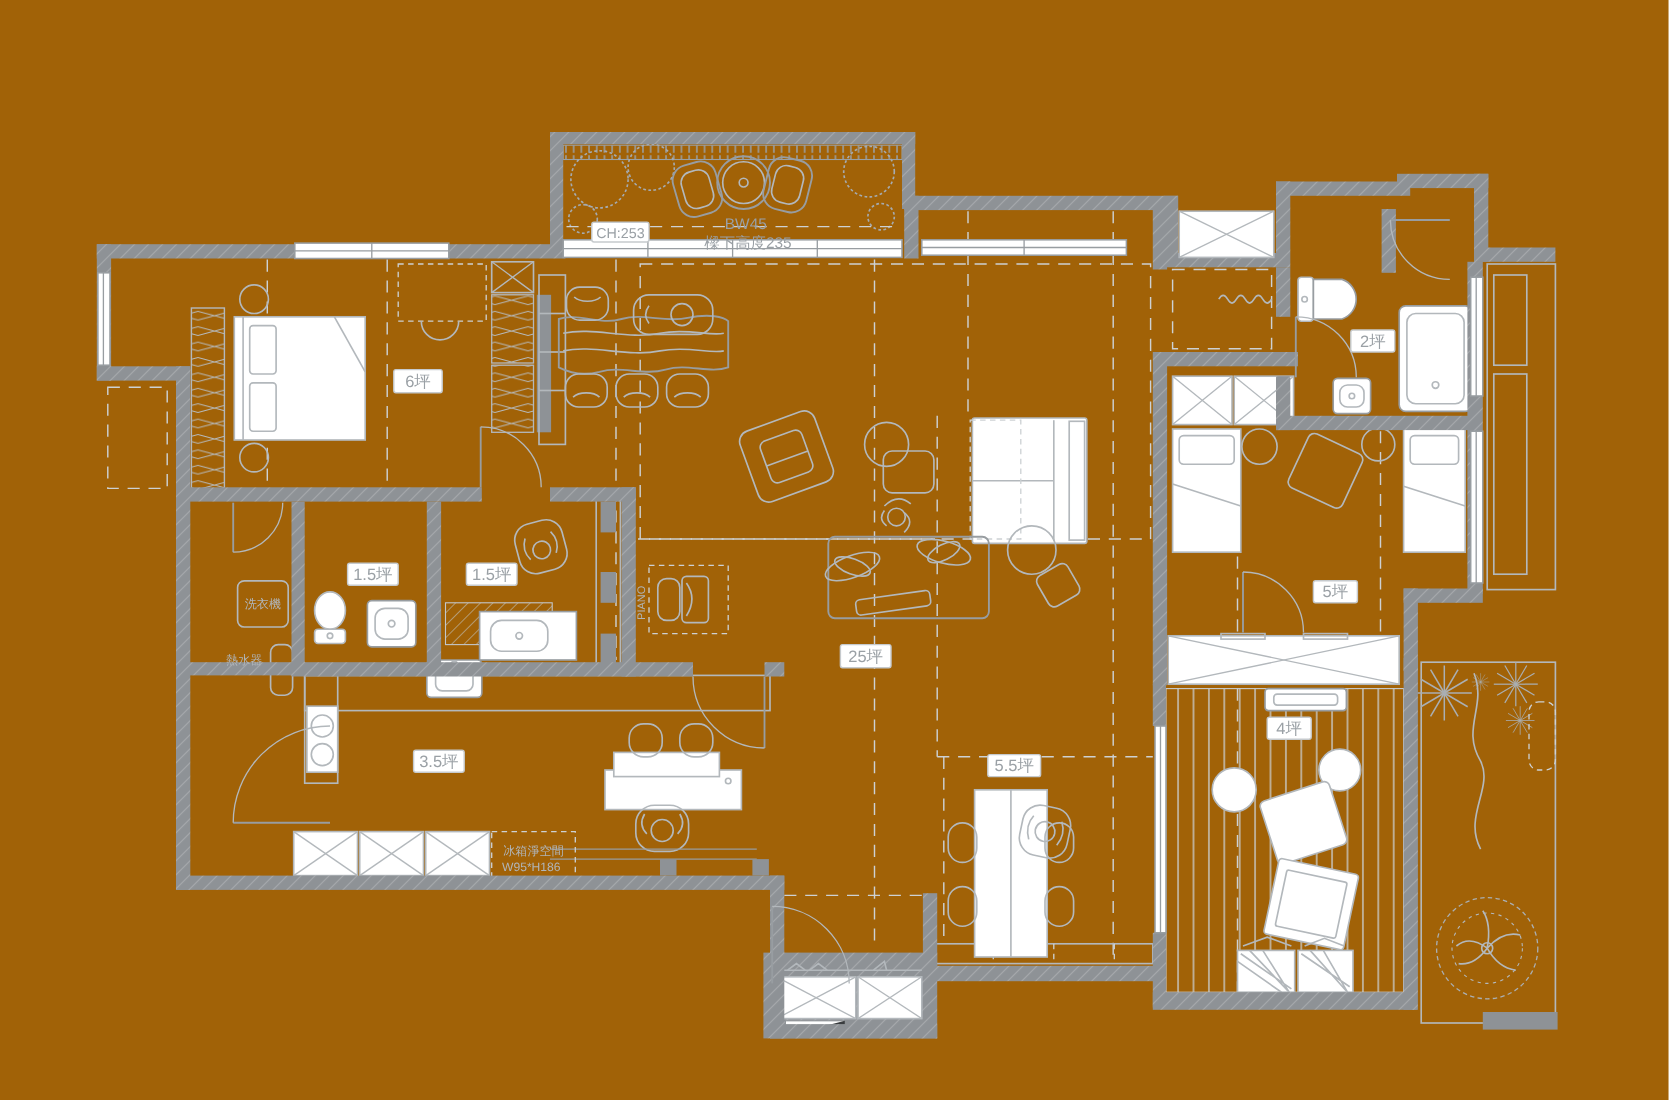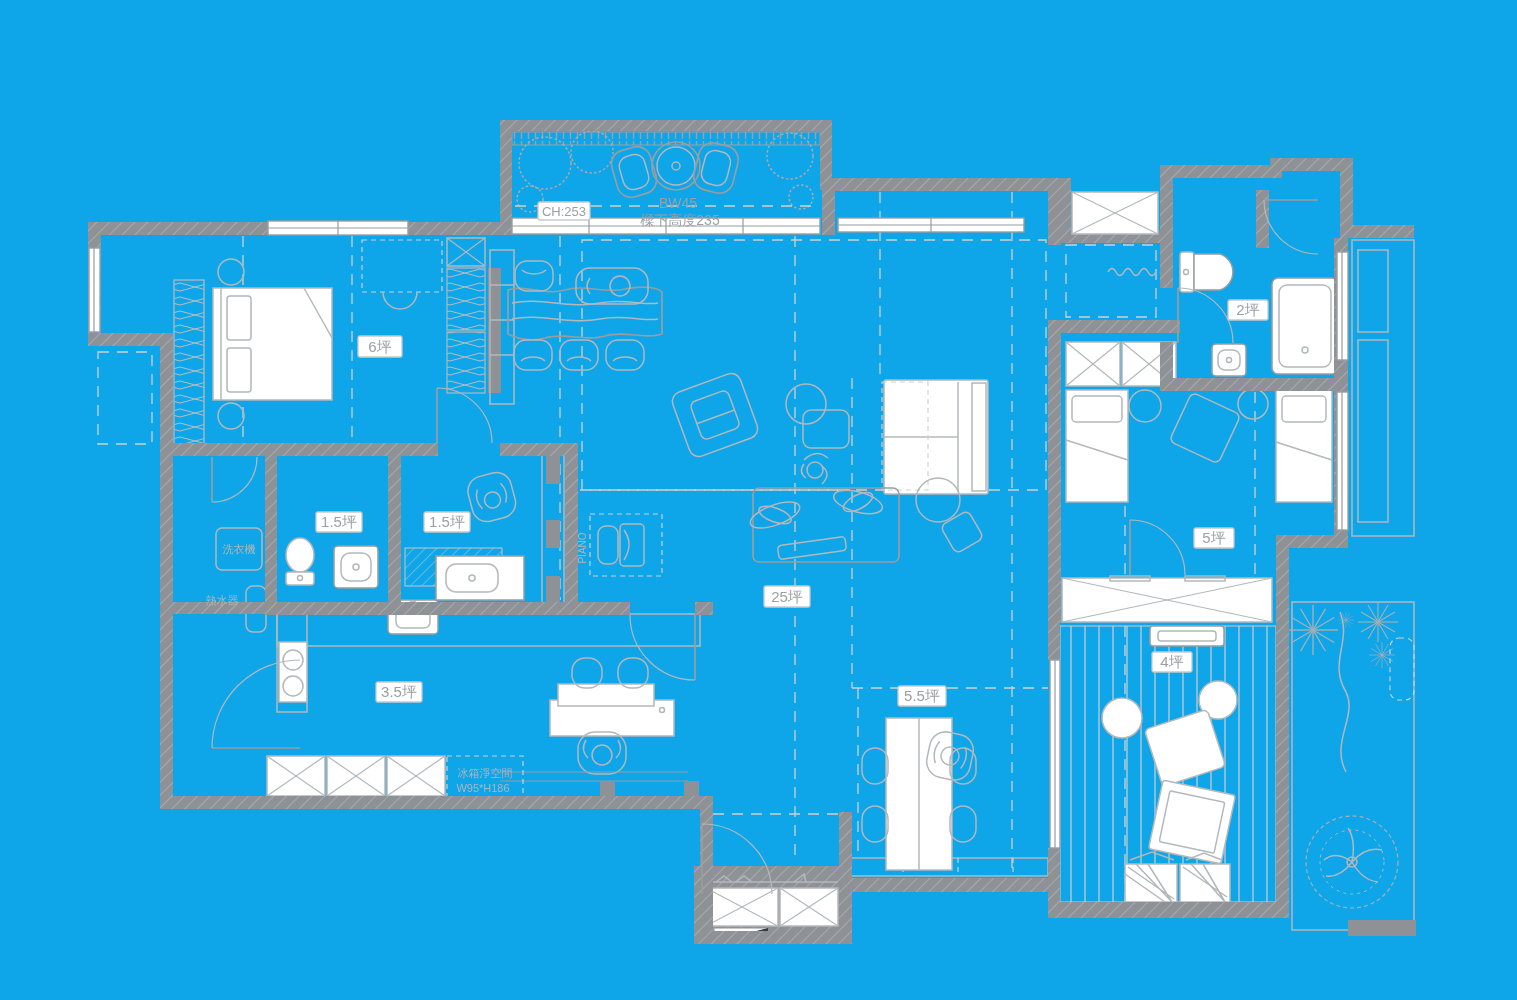--- a/index.html
+++ b/index.html
@@ -1,16 +1,16 @@
 <!DOCTYPE html>
 <html style="--wall: #8e9296; --furn: #b3b8bc; --furnD: #989da1; --dash: #cdd1d4; --lblT: #9aa0a5; --lblB: #c6cacd;"><head>
 <meta charset="utf-8">
 <style>
   html,body{margin:0;padding:0;background:#fff;}
-  .stage{position:relative;width:1517px;height:1000px;background:#0ea5e9;overflow:hidden;
+  .stage{position:relative;width:1517px;height:1000px;background:#a16207;overflow:hidden;
          font-family:"Liberation Sans",sans-serif;}
   .wall{fill:url(#wallHatch);}
   .wallPlain{fill:var(--wall,#8e9296);}
   .furn{fill:none;stroke:var(--furn,#b3b8bc);stroke-width:1.5;}
   .furnD{fill:none;stroke:var(--furnD,#989da1);stroke-width:1.7;}
   .furnF{fill:#fff;stroke:var(--furnD,#989da1);stroke-width:1.5;}
   .furnFl{fill:#fff;stroke:var(--furn,#b3b8bc);stroke-width:1.5;}
   .dash{fill:none;stroke:var(--dash,#cdd1d4);stroke-width:1.3;stroke-dasharray:11 8;}
   .dashS{fill:none;stroke:var(--dash,#cdd1d4);stroke-width:1.2;stroke-dasharray:5 4;}
   .win{fill:#fff;stroke:var(--furnD,#989da1);stroke-width:1.4;}

